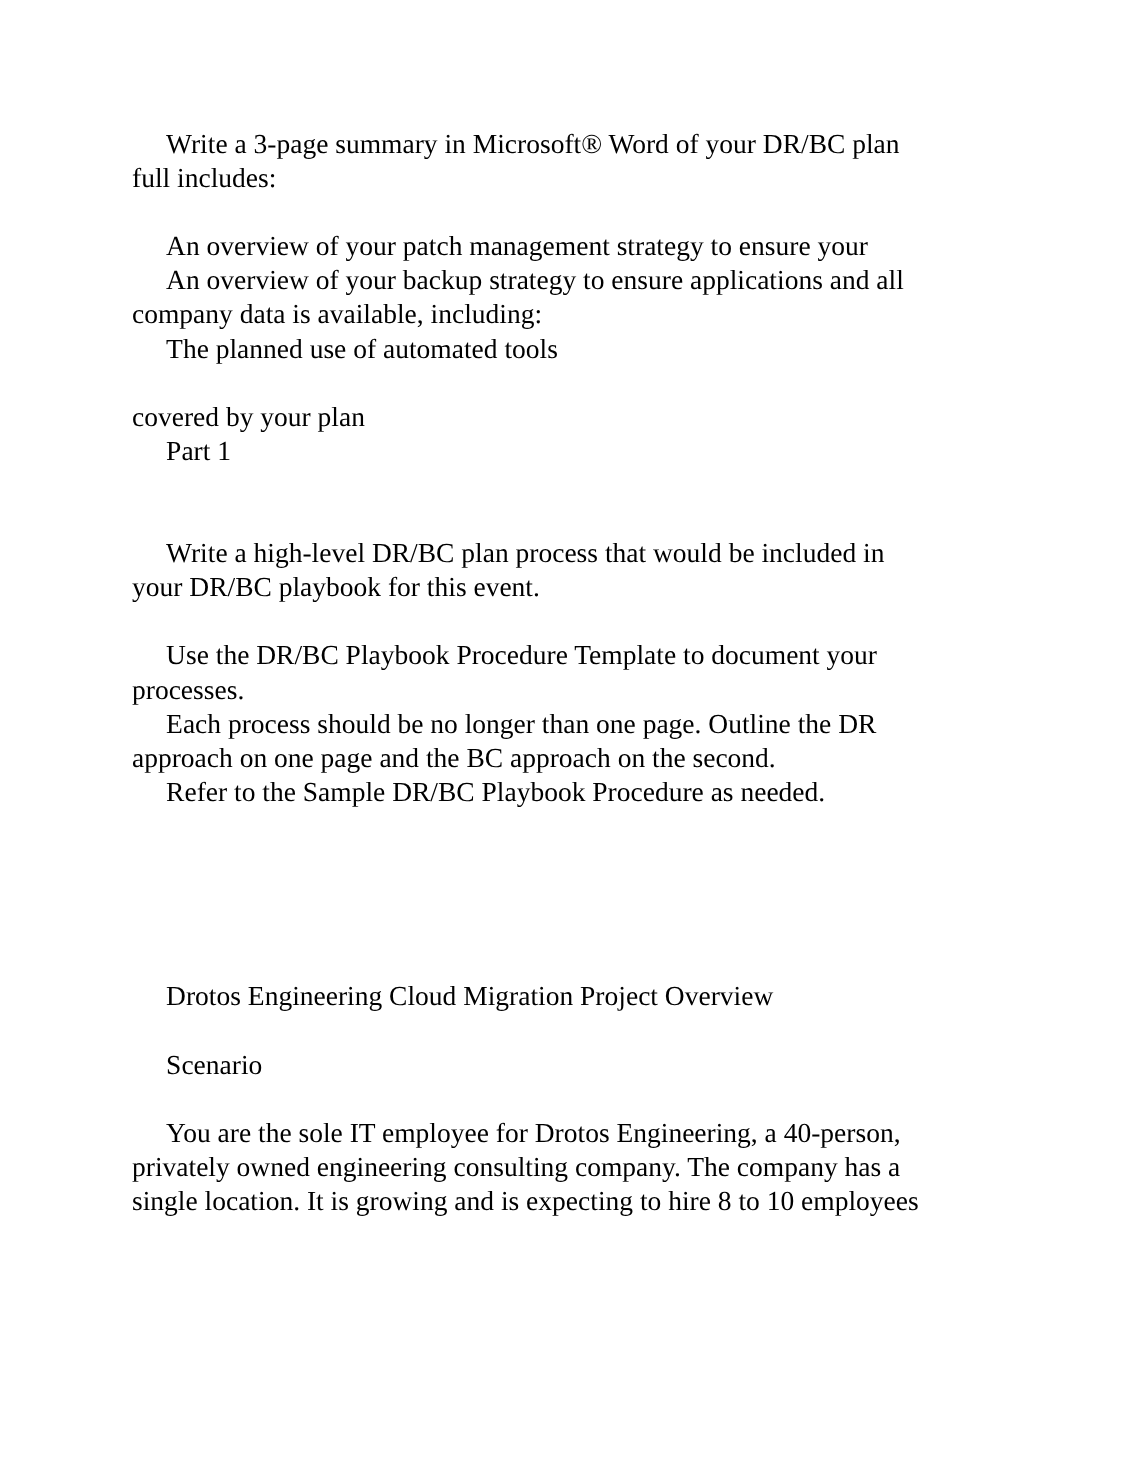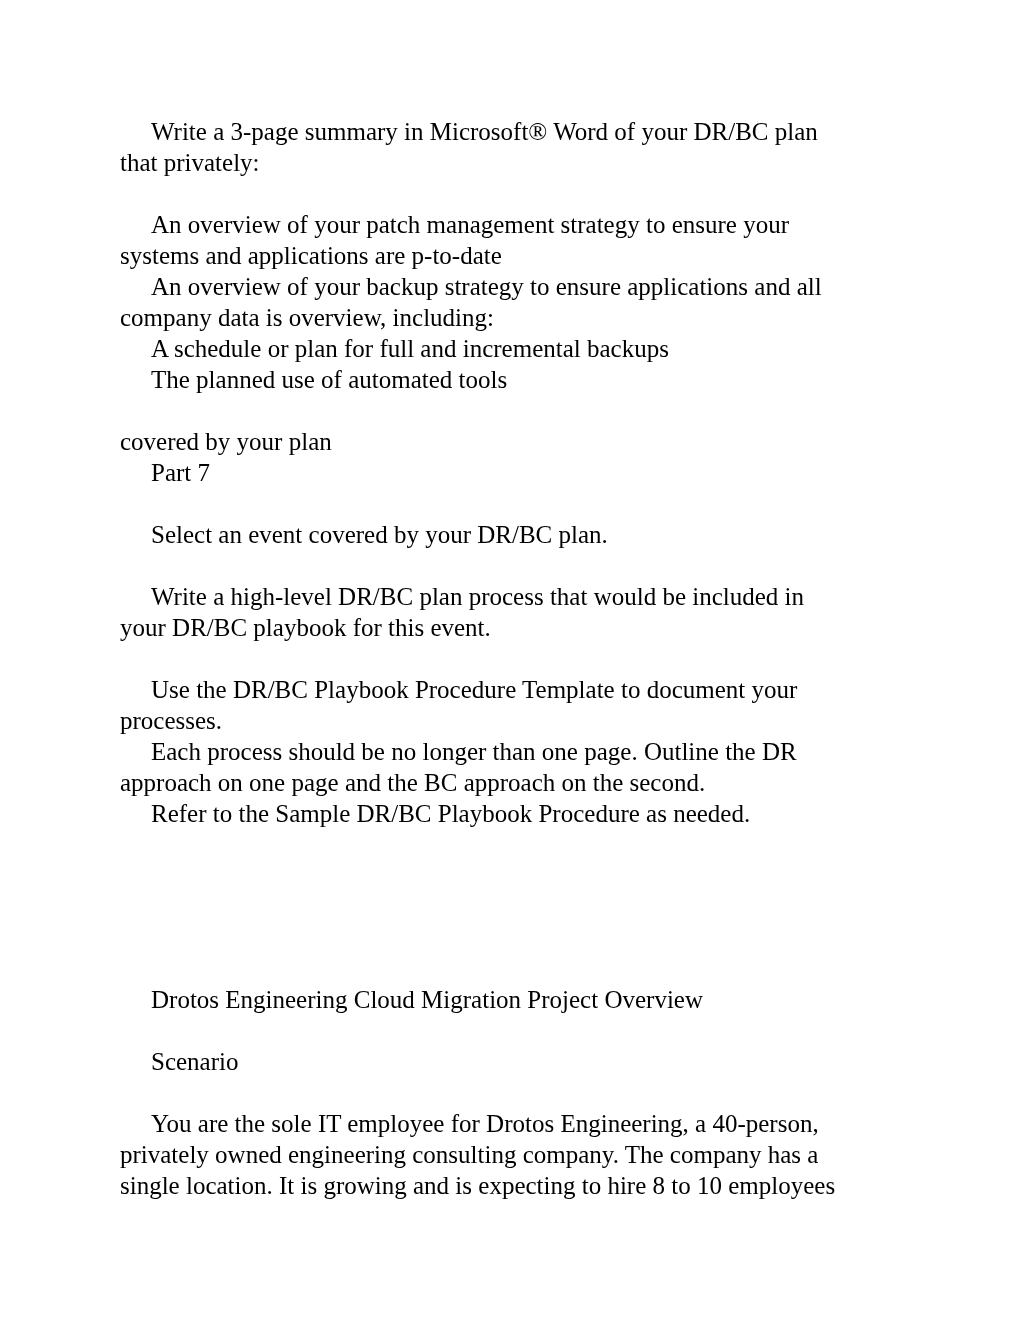--- a/index.html
+++ b/index.html
@@ -29,30 +29,28 @@
     white-space: normal;
   }
   .spacer {
     width: 100%;
   }
 </style>
 </head>
 <body>
 
 <div class="page">
-    <p class="para"><span>Write a 3-page summary in Microsoft® Word of your DR/BC plan</span><br><span>that privately:</span></p>
+    <p class="para"><span>Write a 3-page summary in Microsoft® Word of your DR/BC plan</span><br><span>full includes:</span></p>
     <div class="spacer" style="height: 31px;"></div>
-    <p class="para"><span>An overview of your patch management strategy to ensure your</span><br><span>systems and applications are p-to-date</span></p>
-    <p class="para"><span>An overview of your backup strategy to ensure applications and all</span><br><span>company data is overview, including:</span></p>
-    <p class="para"><span>A schedule or plan for full and incremental backups</span></p>
+    <p class="para"><span>An overview of your patch management strategy to ensure your</span><br></p>
+    <p class="para"><span>An overview of your backup strategy to ensure applications and all</span><br><span>company data is available, including:</span></p>
     <p class="para"><span>The planned use of automated tools</span></p>
     <p class="para"><br><span>covered by your plan</span></p>
-    <p class="para"><span>Part 7</span></p>
+    <p class="para"><span>Part 1</span></p>
     <div class="spacer" style="height: 31px;"></div>
-    <p class="para"><span>Select an event covered by your DR/BC plan.</span></p>
     <div class="spacer" style="height: 31px;"></div>
     <p class="para"><span>Write a high-level DR/BC plan process that would be included in</span><br><span>your DR/BC playbook for this event.</span></p>
     <div class="spacer" style="height: 31px;"></div>
     <p class="para"><span>Use the DR/BC Playbook Procedure Template to document your</span><br><span>processes.</span></p>
     <p class="para"><span>Each process should be no longer than one page. Outline the DR</span><br><span>approach on one page and the BC approach on the second.</span></p>
     <p class="para"><span>Refer to the Sample DR/BC Playbook Procedure as needed.</span></p>
     <div class="spacer" style="height: 155px;"></div>
     <p class="para"><span>Drotos Engineering Cloud Migration Project Overview</span></p>
     <div class="spacer" style="height: 31px;"></div>
     <p class="para"><span>Scenario</span></p>

